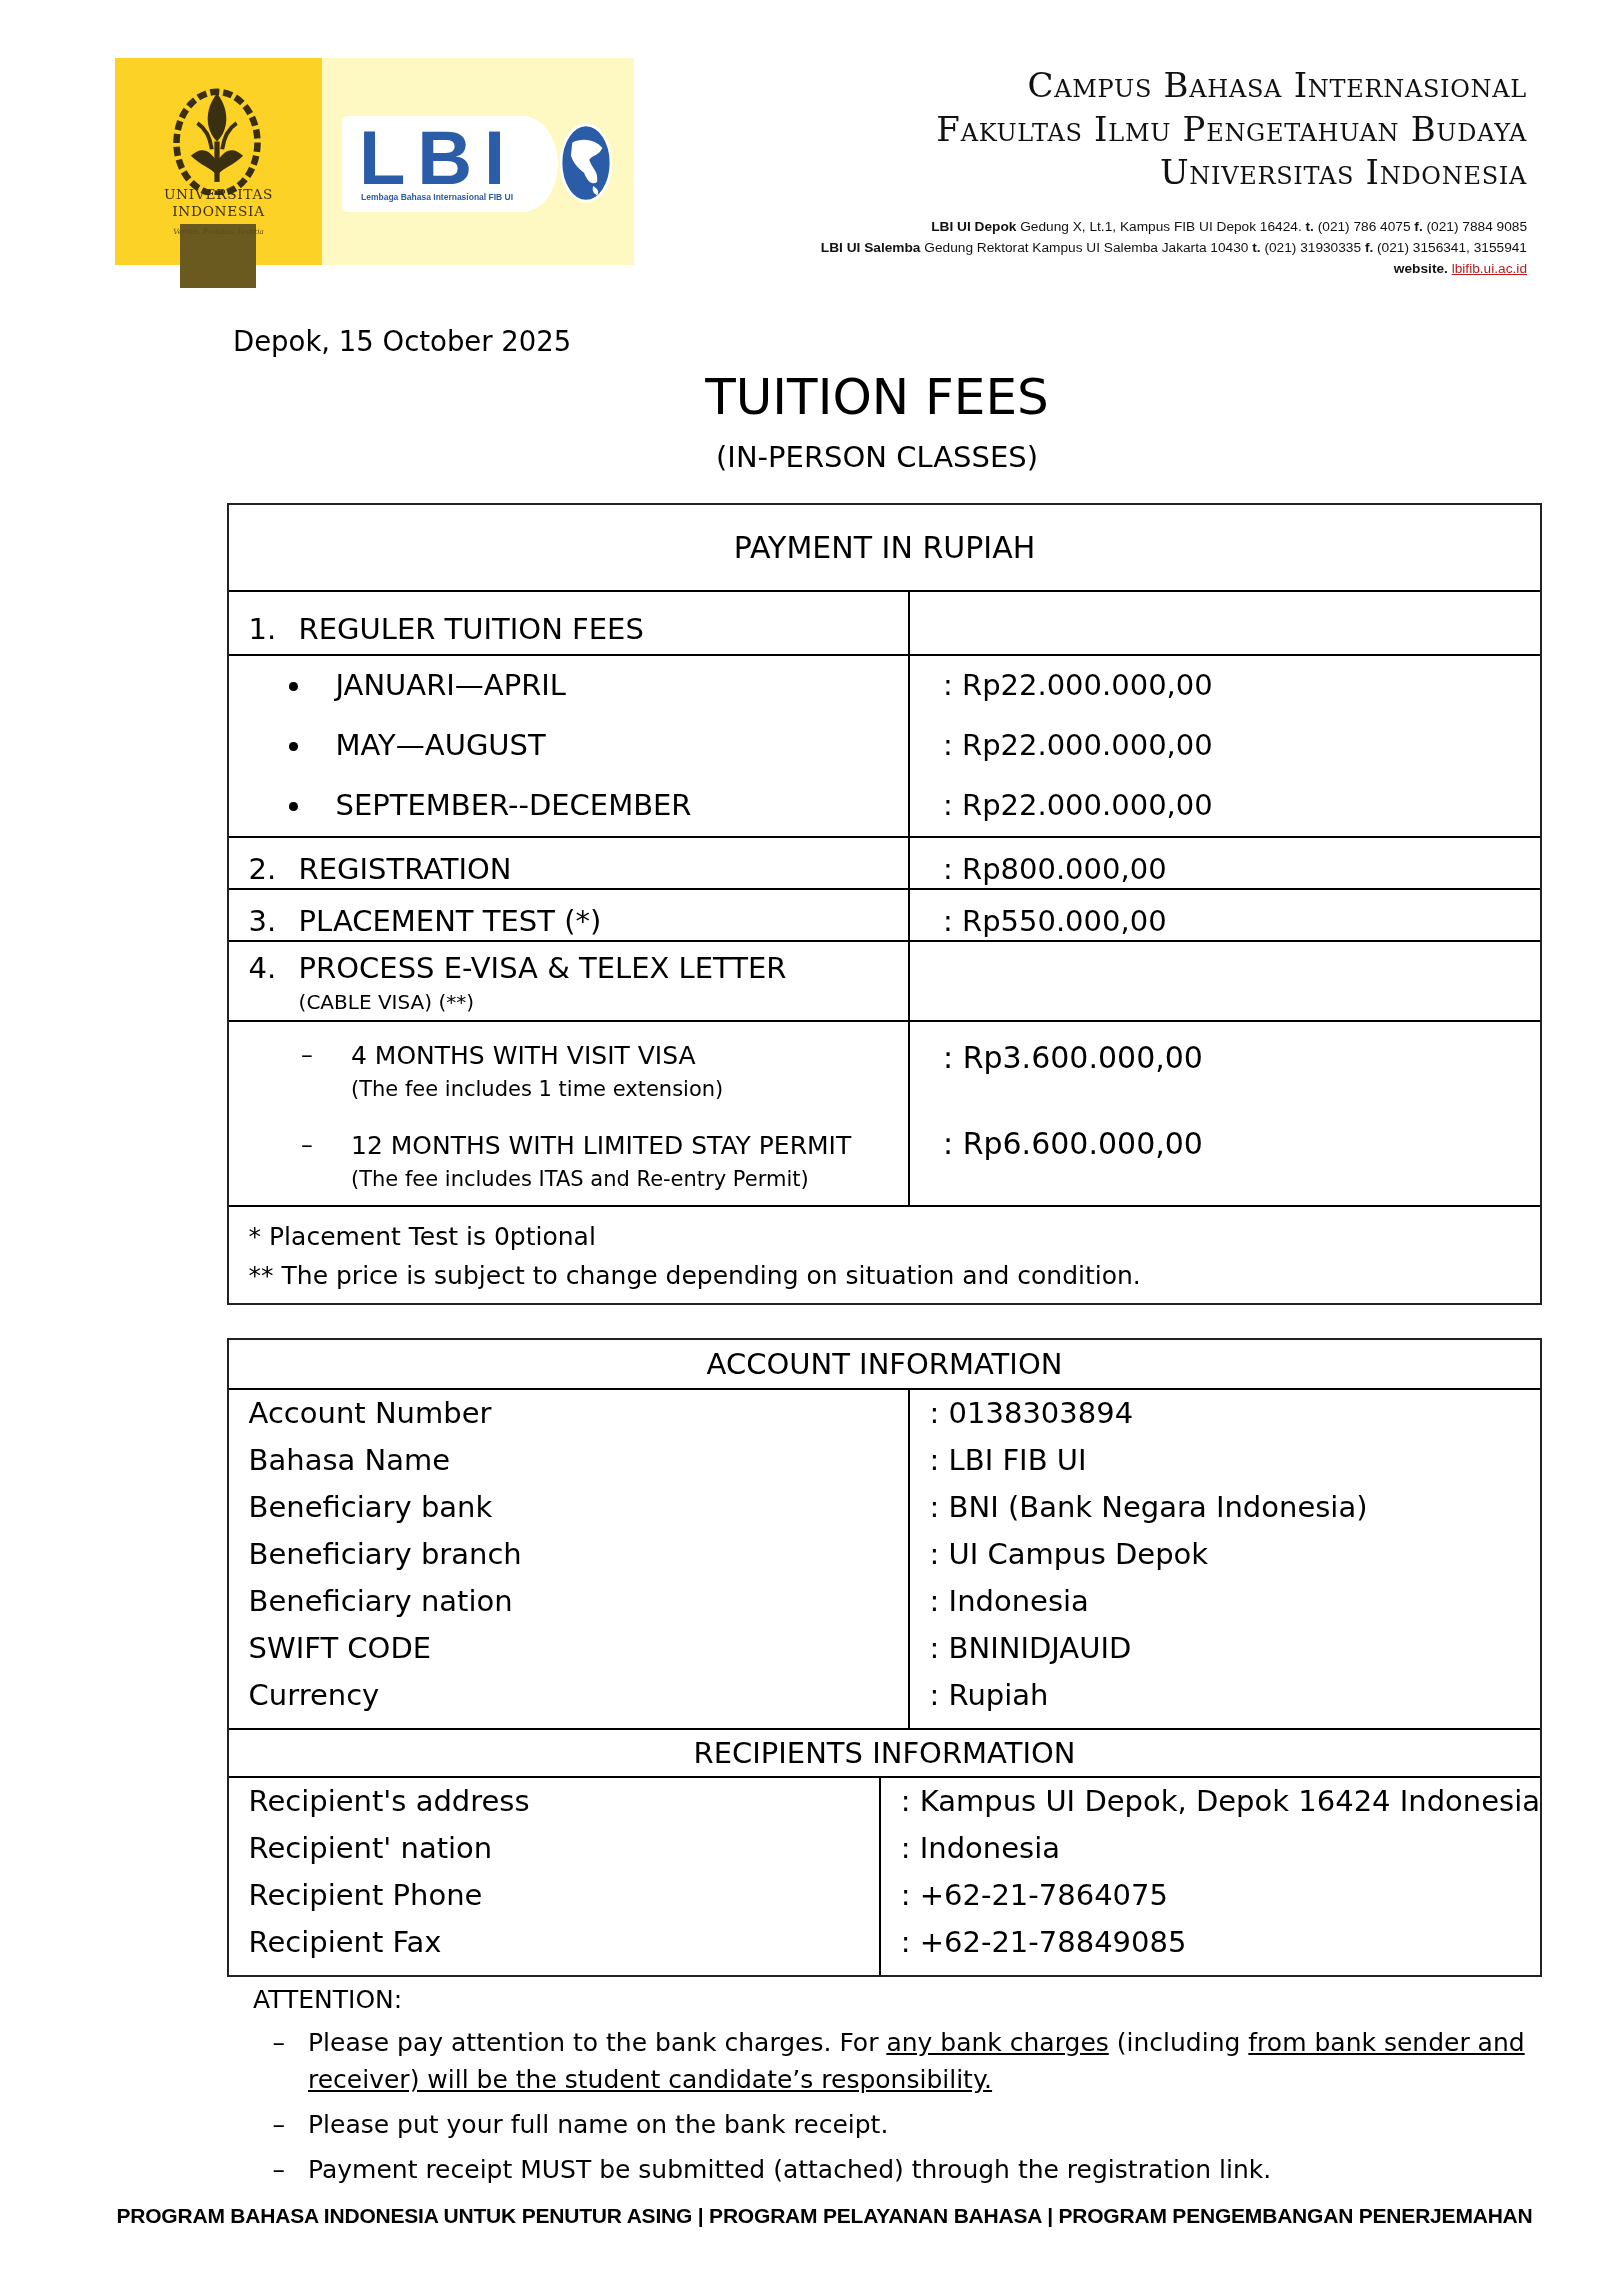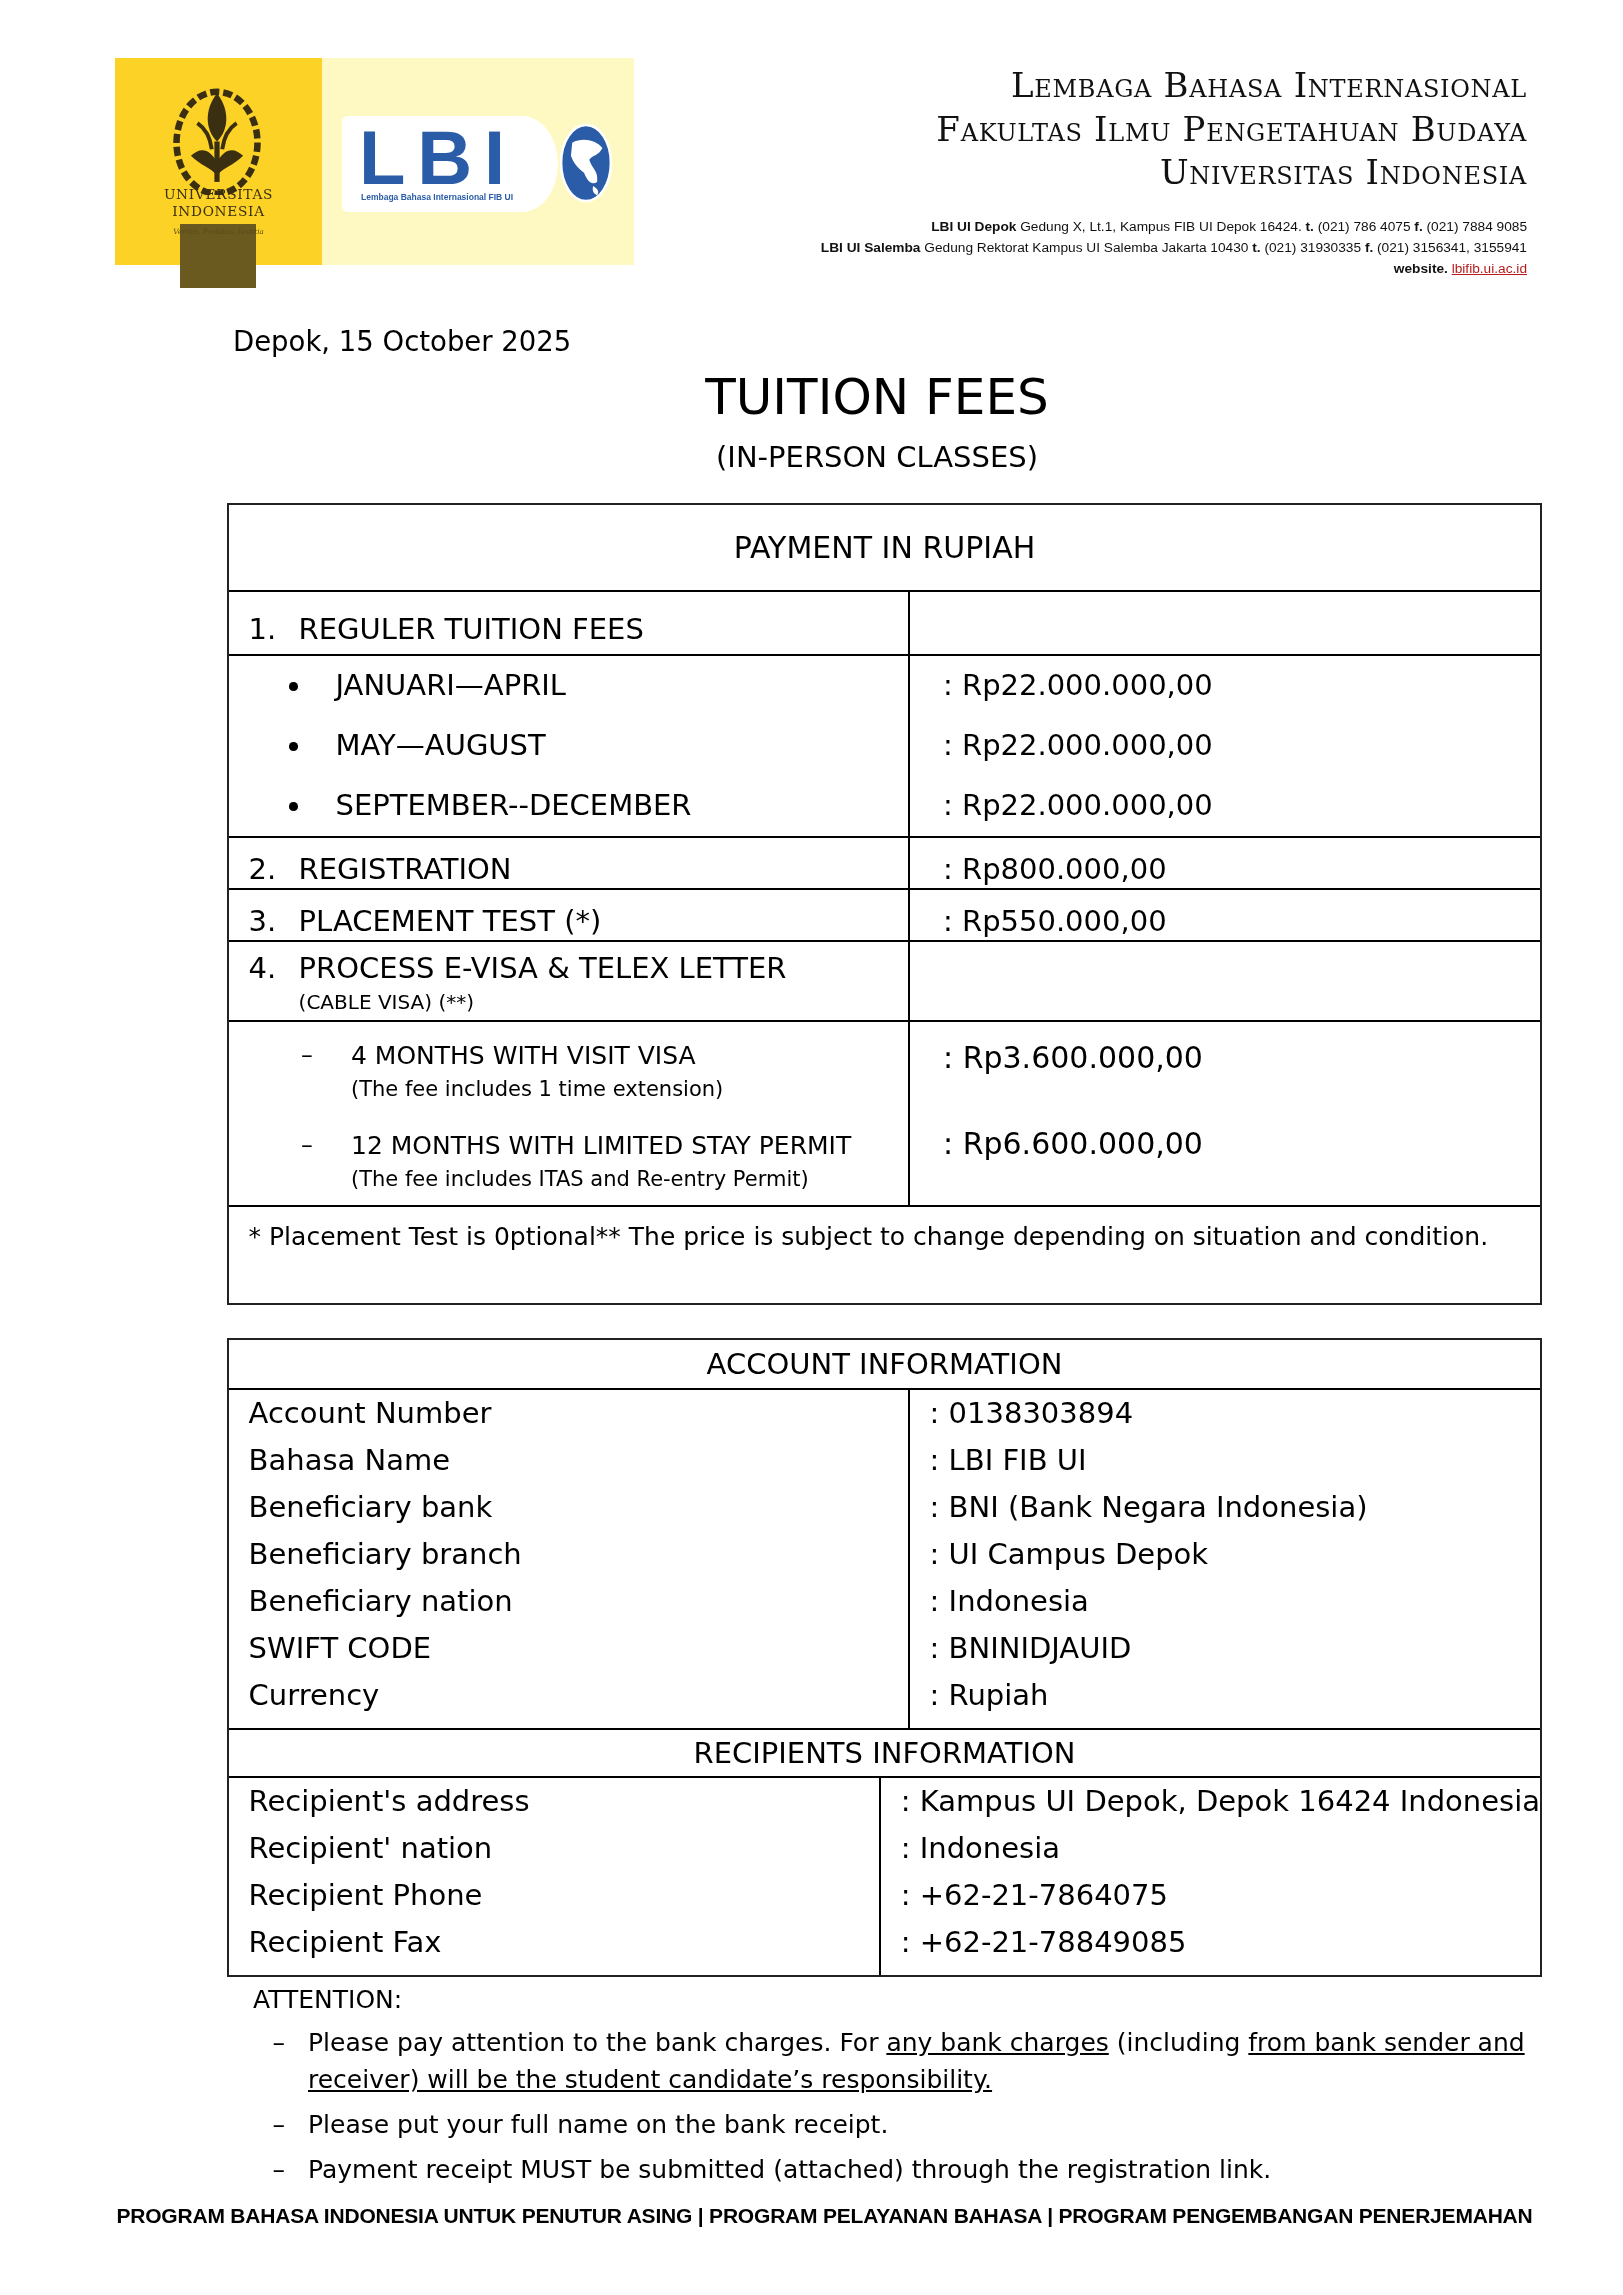--- a/index.html
+++ b/index.html
@@ -63,21 +63,21 @@
   .cable { font-size: 20px; padding-left: 50px; margin-top: 5.2px; }
   .rsub { height: 185px; }
   .rsub .left { padding: 18.3px 0 0 72px; }
   .rsub .right { padding: 18.3px 0 0 33px; font-size: 30px; }
   .sline { display: flex; }
   .sdash { width: 50px; font-size: 23.6px; line-height: 31px; }
   .stxt .m { font-size: 25px; line-height: 31px; }
   .stxt .s { font-size: 21px; line-height: 29px; margin-top: 3.9px; }
   .sgap { height: 26px; }
   .rsub .amt { height: 86px; }
-  .rnote { height: 98px; padding: 13px 0 0 19.6px; font-size: 25px; flex-direction: row; }
+  .rnote { height: 98px; padding: 13px 0 0 19.6px; font-size: 25px; flex-direction: column; }
   .rnote div { height: 39px; line-height: 34px; }
 
   #acct { top: 1338px; }
   .sec-head { height: 48px; display: flex; align-items: center; justify-content: center; font-size: 29px; }
   .kv .left { padding-left: 19.6px; }
   .kv .right { padding-left: 19.6px; }
   .kvbox { display: flex; }
   .kvbox .left { padding-top: 5.2px; padding-bottom: 3.9px; }
   .kvbox .right { padding-top: 5.2px; padding-bottom: 3.9px; }
   .kvline { height: 47px; line-height: 37px; font-size: 29px; white-space: nowrap; }
@@ -116,21 +116,21 @@
     <div class="lbi-letters">LBI</div>
     <div class="lbi-sub">Lembaga Bahasa Internasional FIB UI</div>
     <svg class="lbi-globe" viewBox="0 0 82 122">
       <ellipse cx="41" cy="61" rx="38" ry="58" fill="#2a5ca8" stroke="#fff" stroke-width="4"></ellipse>
       <path d="M20 30 C35 22 55 25 66 38 C60 50 52 48 46 56 C50 70 60 72 58 90 C48 96 42 86 38 76 C30 70 22 62 18 50 Z" fill="#fff"></path>
       <path d="M52 96 C58 100 62 104 58 110 C52 108 50 102 52 96Z" fill="#fff"></path>
     </svg>
   </div>
 </div>
 
-<div class="inst t1">Lembaga Bahasa Internasional</div>
+<div class="inst t1">Campus Bahasa Internasional</div>
 <div class="inst t2">Fakultas Ilmu Pengetahuan Budaya</div>
 <div class="inst t3">Universitas Indonesia</div>
 
 <div class="addr a1">
   <b>LBI UI Depok</b><span> Gedung X, Lt.1, Kampus FIB UI Depok 16424. </span><b>t.</b><span> (021) 786 4075 </span><b>f.</b><span> (021) 7884 9085</span>
 </div>
 <div class="addr a2">
   <b>LBI UI Salemba</b><span> Gedung Rektorat Kampus UI Salemba Jakarta 10430 </span><b>t.</b><span> (021) 31930335 </span><b>f.</b><span>  (021) 3156341, 3155941</span>
 </div>
 <div class="addr a3">

